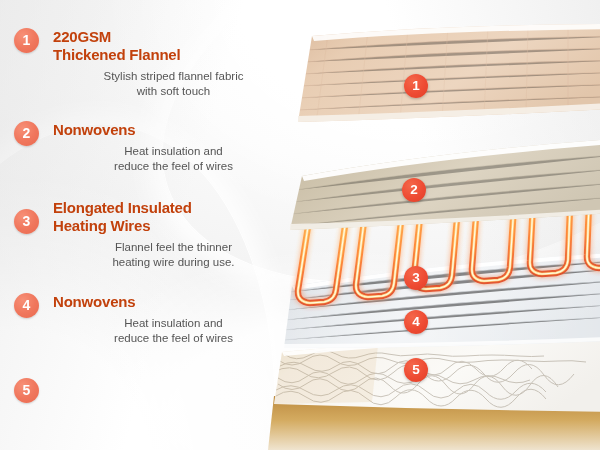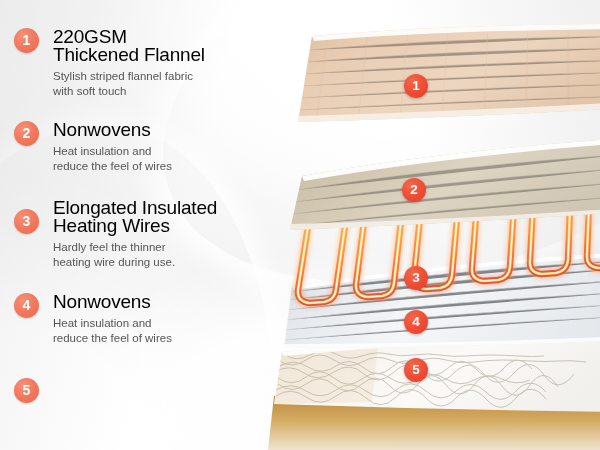--- a/index.html
+++ b/index.html
@@ -59,26 +59,26 @@
   .item { position:absolute; left:14px; width:280px; }
   .badge {
     position:absolute; left:0; width:25px; height:25px; border-radius:50%;
     background:radial-gradient(circle at 36% 30%, #f79077 0%, #f0775d 52%, #e9694f 100%);
     box-shadow:0 1px 2px rgba(0,0,0,0.16);
     color:#fff; font-size:14px; font-weight:bold; line-height:25px;
     text-align:center; letter-spacing:0;
   }
   .body-col { margin-left:39px; }
   .heading {
-    font-size:19px; font-weight:normal; color:#000000;
+    font-size:15px; font-weight:bold; color:#c2410c;
     line-height:18px; letter-spacing:-0.2px; white-space:pre-line;
   }
   .desc {
     font-size:11.5px; color:#555555; line-height:15px;
-    margin-top:5px; white-space:pre-line;
+    margin-top:5px; white-space:pre-line;text-align:center;
   }
 
   
   .stack { position:absolute; left:268px; top:0; width:360px; height:450px; }
   .sheet { position:absolute; left:0; top:0; width:360px; height:450px; }
 
   .numdot {
     position:absolute; width:24px; height:24px; border-radius:50%;
     background:radial-gradient(circle at 36% 30%, #f4674a 0%, #ee4b33 55%, #e03f28 100%);
     box-shadow:0 1px 3px rgba(0,0,0,0.26);
@@ -306,21 +306,21 @@
         <div class="desc">Heat insulation and
 reduce the feel of wires</div>
       </div>
     </div>
 
     <div class="item" style="top:199px;">
       <div class="badge" style="top:10px;">3</div>
       <div class="body-col">
         <div class="heading">Elongated Insulated
 Heating Wires</div>
-        <div class="desc">Hardly feel the thinner
+        <div class="desc">Flannel feel the thinner
 heating wire during use.</div>
       </div>
     </div>
 
     <div class="item" style="top:293px;">
       <div class="badge">4</div>
       <div class="body-col">
         <div class="heading">Nonwovens</div>
         <div class="desc">Heat insulation and
 reduce the feel of wires</div>

